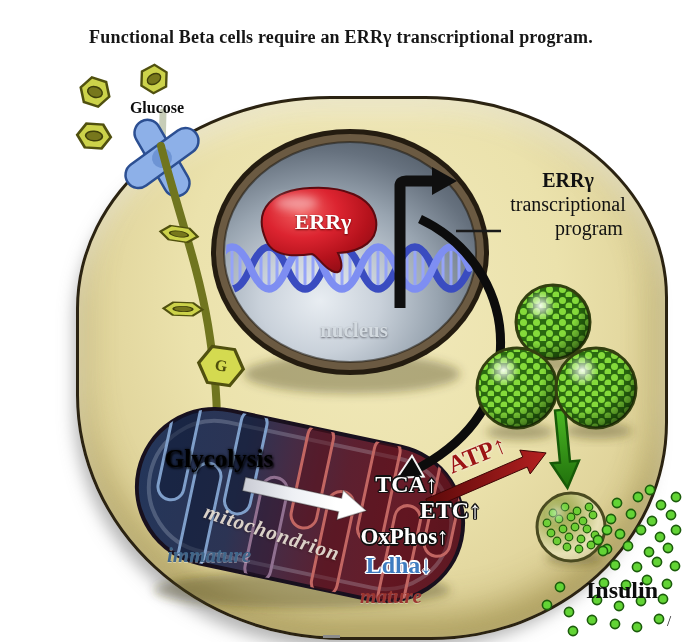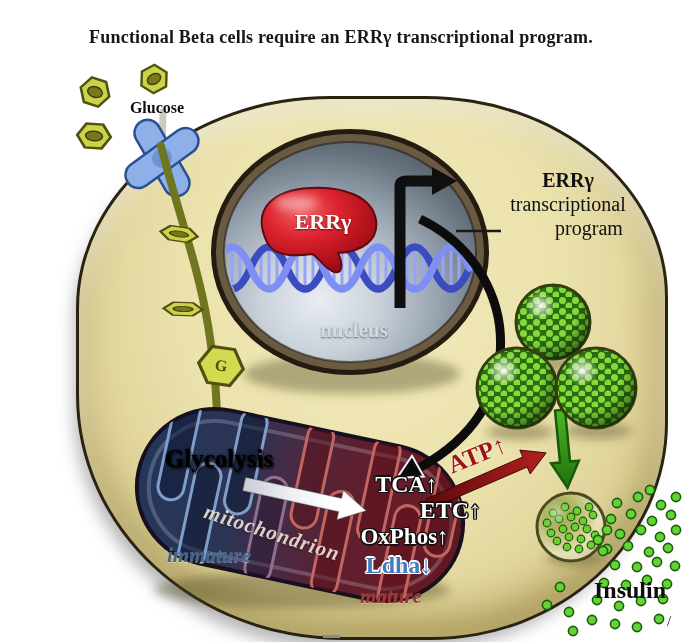--- a/index.html
+++ b/index.html
@@ -11,21 +11,21 @@
          background:radial-gradient(ellipse at 50% 36%,#f2eabc 0%,#ebe2ac 45%,#ddd096 75%,#c9bb7e 100%);
          border:3.5px solid #2b2312;
          border-radius:43% 41% 40% 45% / 39% 37% 40% 45%;
          box-shadow:inset 0 14px 26px rgba(255,255,255,.5),
                     inset 0 -24px 36px rgba(118,103,32,.42),
                     inset -14px 0 30px rgba(150,135,60,.25),
                     -8px 14px 16px -6px rgba(110,110,110,.5);}
   svg.art{position:absolute;left:0;top:0;z-index:2;}
   .lbl{position:absolute;transform:translate(-50%,-50%);white-space:nowrap;z-index:3;}
   .glucose{left:157px;top:108px;font-size:16px;font-weight:600;color:#0d0d0d;}
-  .insulin{left:622px;top:590px;font-size:24px;font-weight:600;color:#0d0d0d;margin-left:8px;}
+  .insulin{left:622px;top:590px;font-size:24px;font-weight:600;color:#0d0d0d;}
   .errblob{left:323px;top:222px;font-size:22px;font-weight:bold;color:#fff;
            text-shadow:0 1px 2px rgba(90,0,0,.85);}
   .nucleus{left:354px;top:330px;font-size:21px;font-weight:bold;color:#d3dae0;
            text-shadow:0 1px 2px rgba(20,20,30,.55);text-align:center;}
   .prog{color:#111;font-size:20px;}
   .prog1{left:568px;top:180px;font-weight:bold;}
   .prog2{left:568px;top:204px;}
   .prog3{left:573px;top:228px;margin-left:16px;}
   .glyco{left:219px;top:459px;font-size:25px;font-weight:bold;color:#000000;
          text-shadow:0 0 3px rgba(0,0,0,.85),1.5px 1.5px 2px rgba(0,0,0,.7);}

